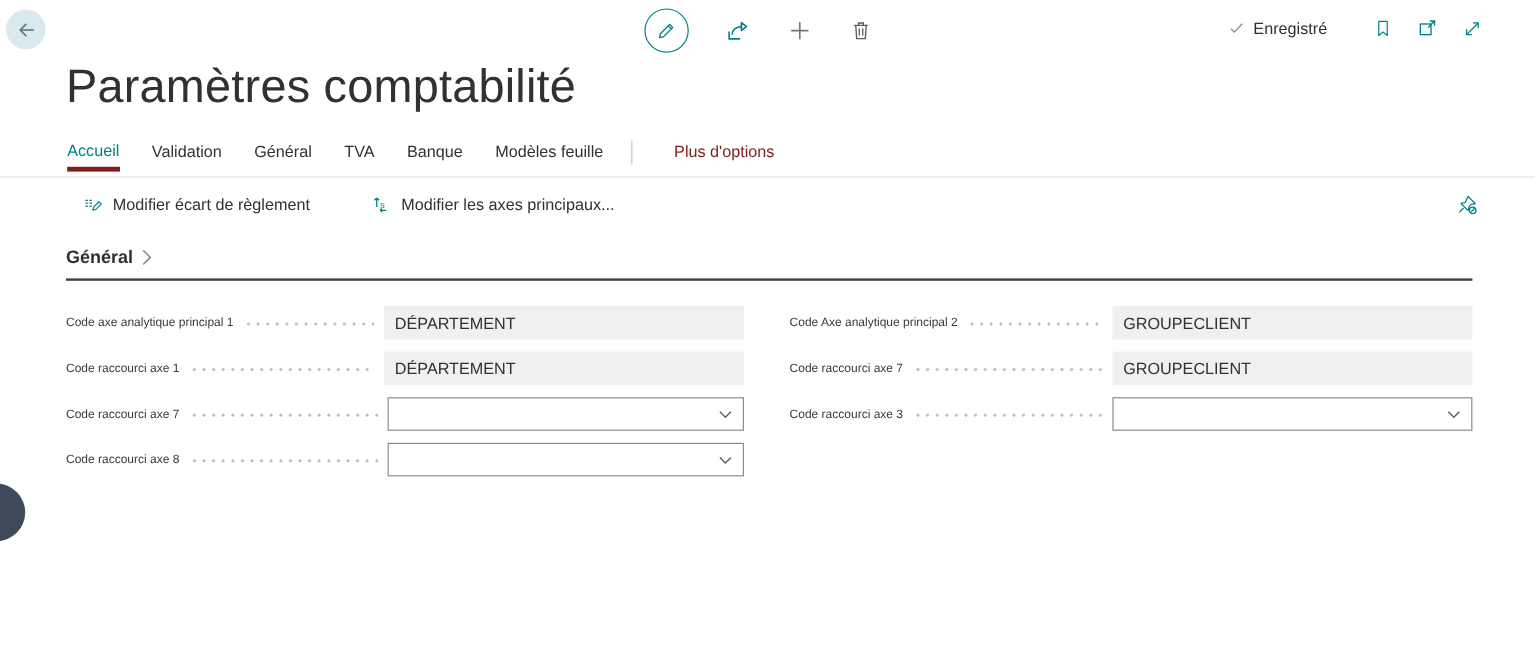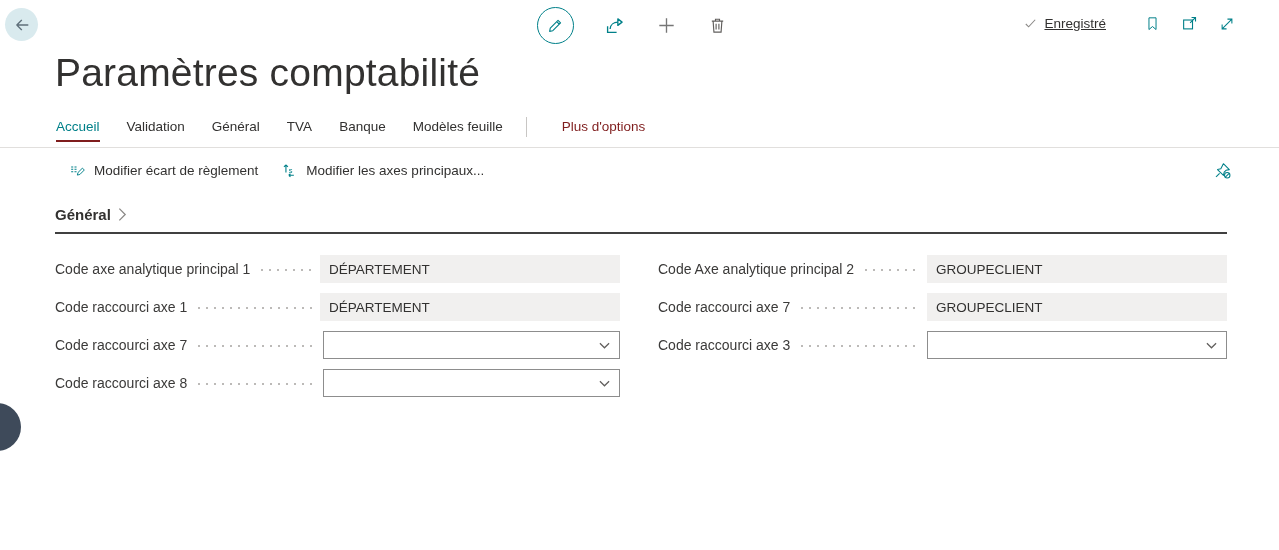--- a/index.html
+++ b/index.html
@@ -31,21 +31,21 @@
     width: 37px; height: 37px; border-radius: 50%;
     border: 1.4px solid #008089;
     display: flex; align-items: center; justify-content: center;
     cursor: pointer;
   }
   .tool-icon { cursor: pointer; display: flex; align-items: center; }
   .toolbar-right {
     position: absolute; right: 43px; top: 14px;
     display: flex; align-items: center;
   }
-  .saved { display: flex; align-items: center; gap: 6px; margin-right: 38px; text-decoration: underline; }
+  .saved { display: flex; align-items: center; gap: 6px; margin-right: 38px; }
   .saved-label { font-size: 13.5px; color: #323130; }
   .tr-icons { display: flex; align-items: center; gap: 19px; }
 
   
   .page-title {
     margin: 6px 0 0 55px;
     font-size: 39px; font-weight: 300; letter-spacing: .2px;
     color: #323130; line-height: 42px;
   }
 
@@ -53,30 +53,30 @@
   .tabs {
     margin-top: 20px; padding-left: 56px;
     display: flex; align-items: center; gap: 27px;
     font-size: 13.5px;
     border-bottom: 1px solid #e1dfdd;
     height: 34px;
   }
   .tab { color: #323130; cursor: pointer; padding-bottom: 8px; }
   .tab.active {
     color: #008089;
-    border-bottom: 2px solid #7f1d1d;
+    border-bottom: 4px solid #7f1d1d;
     padding-bottom: 6px;
   }
   .tab-divider { width: 1px; height: 20px; background: #c8c6c4; margin: 0 -4px 8px -4px; }
   .tab-more { color: #7f1d1d; cursor: pointer; padding-bottom: 8px; margin-left: 12px; }
 
   
   .actionbar {
     height: 44px; padding: 0 46px 0 68px;
-    display: flex; align-items: center; gap: 22px;
+    display: flex; align-items: center; gap: 50px;
   }
   .action {
     display: flex; align-items: center; gap: 7px;
     font-size: 13.5px; color: #323130; cursor: pointer; white-space: nowrap;
   }
   .pin-btn { margin-left: auto; cursor: pointer; }
 
   
   .content { margin-left: 55px; width: 1172px; }
   .group-header {
@@ -96,21 +96,21 @@
 
   
   .fields {
     margin-top: 21px;
     display: grid;
     grid-template-columns: 565px 569px;
     column-gap: 38px;
     row-gap: 10px;
   }
   .field { display: flex; align-items: center; height: 28px; }
-  .flabel { font-size: 14px; color: #3b3a39; white-space: nowrap; }
+  .flabel { font-size: 10px; color: #3b3a39; white-space: nowrap; }
   .leader {
     flex: 1; height: 28px; margin: 0 8px 0 8px;
     background-image: radial-gradient(circle, #bcbab8 1.1px, transparent 1.4px);
     background-size: 8px 4px;
     background-repeat: repeat-x;
     background-position: 0 54%;
   }
   .val-box { height: 28px; flex: none; }
   .col-left .val-box { width: 300px; }
   .col-right .val-box { width: 297px; }

